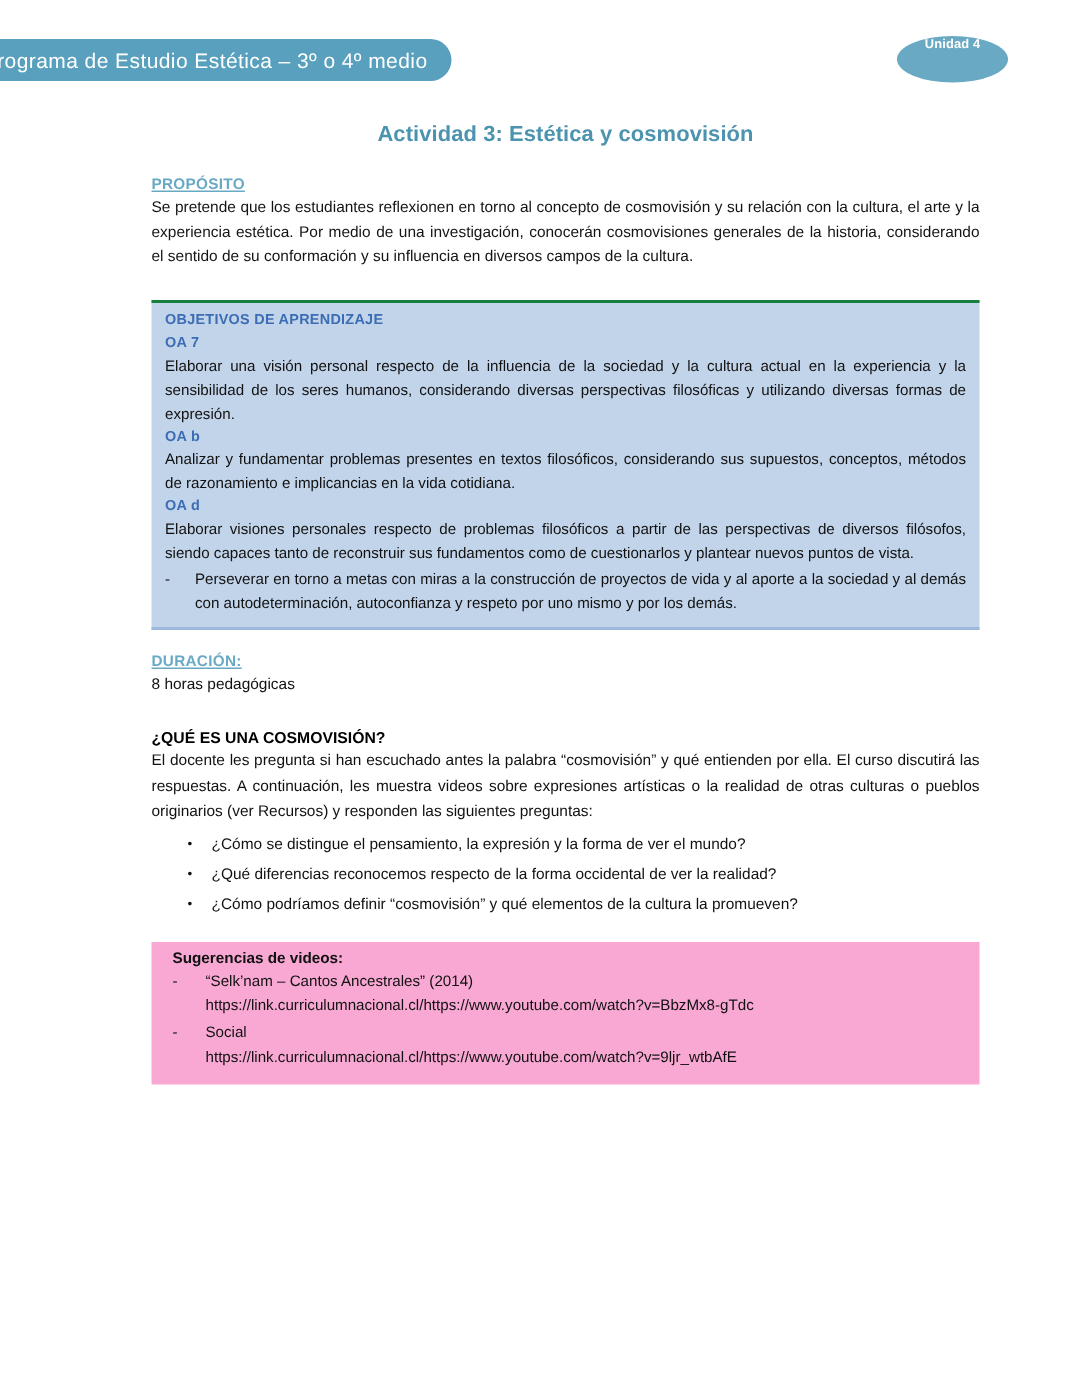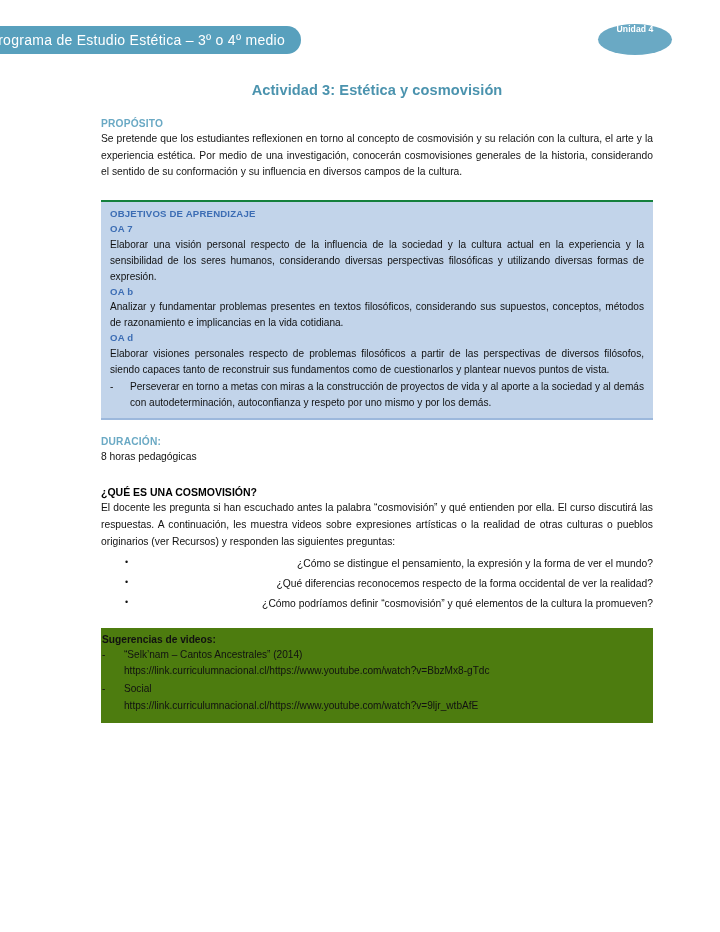--- a/index.html
+++ b/index.html
@@ -77,20 +77,21 @@
     margin: 0 0 20px 0;
     letter-spacing: .005em;
   }
 
   .sec-head {
     color: #6aa9c4;
     font-size: 10.2px;
     font-weight: bold;
     letter-spacing: .02em;
     margin: 0 0 2px 0;
+    text-decoration: underline;
   }
 
   p.body-text {
     margin: 0;
     font-size: 10.3px;
     line-height: 1.62;
     text-align: justify;
     color: #141414;
   }
 
@@ -161,37 +162,36 @@
   }
   ul.bullets {
     margin: 4px 0 0 0;
     padding-left: 40px;
     list-style: none;
   }
   ul.bullets li {
     font-size: 10.3px;
     line-height: 1.92;
     position: relative;
-    text-align: right;
   }
   ul.bullets li:before {
     content: "\2022";
     position: absolute;
     left: -16px;
     top: 0;
     font-size: 9px;
   }
 
   
   .video-box {
     margin-top: 14px;
-    background: #4d7c0f;
+    background: #f9a8d4;
     width: 552px;
     box-sizing: border-box;
-    padding: 6px 10px 8px 1px;
+    padding: 6px 10px 8px 14px;
   }
   .video-title {
     margin: 0 0 2px 0;
     font-size: 10.2px;
     font-weight: bold;
     color: #111111;
   }
   .video-row {
     display: flex;
     margin-top: 1px;

